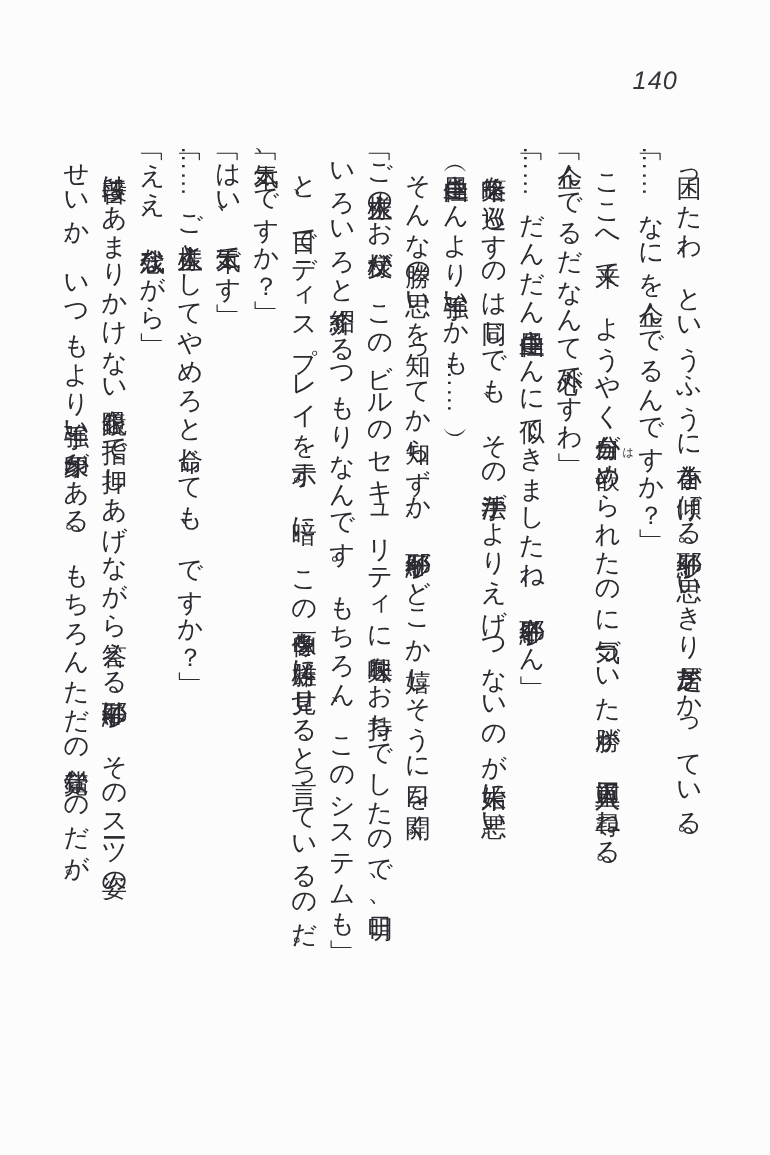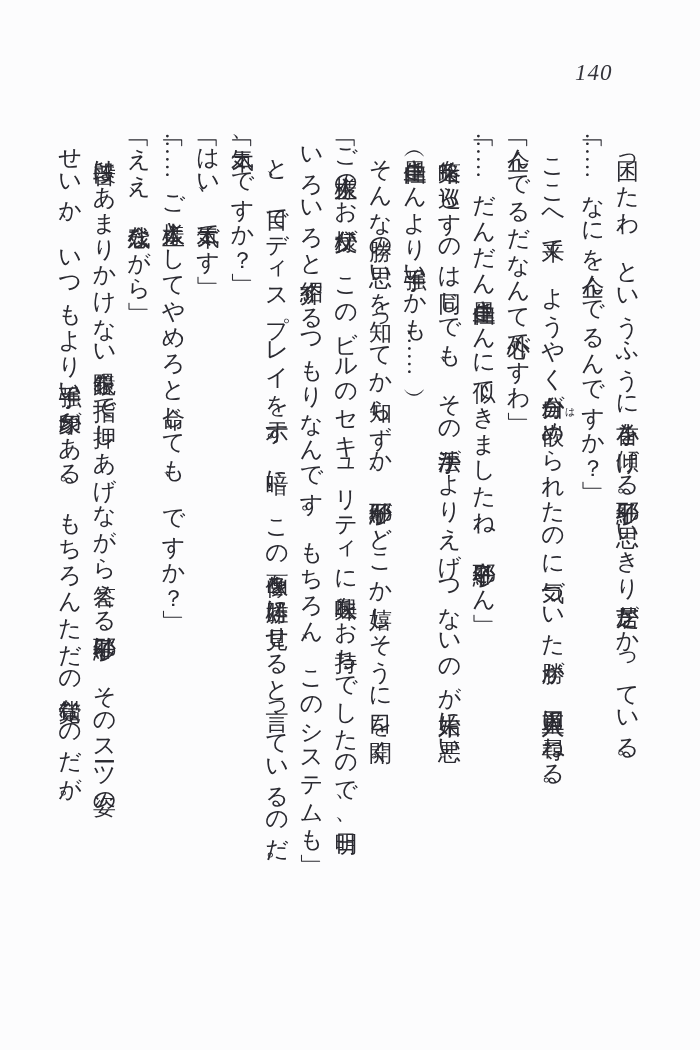--- a/index.html
+++ b/index.html
@@ -6,21 +6,21 @@
     margin: 0;
     padding: 0;
     background: #ffffff;
   }
   .page {
     position: relative;
     width: 700px;
     height: 1050px;
     background: #fcfcfd;
     overflow: hidden;
-    font-family: Liberation Serif, serif;
+    font-family: Liberation Sans, sans-serif;
   }
   .page-number {
     position: absolute;
     top: 60px;
     left: 575px;
     font-size: 23px;
     font-style: italic;
     color: #35353c;
     letter-spacing: 1px;
   }

